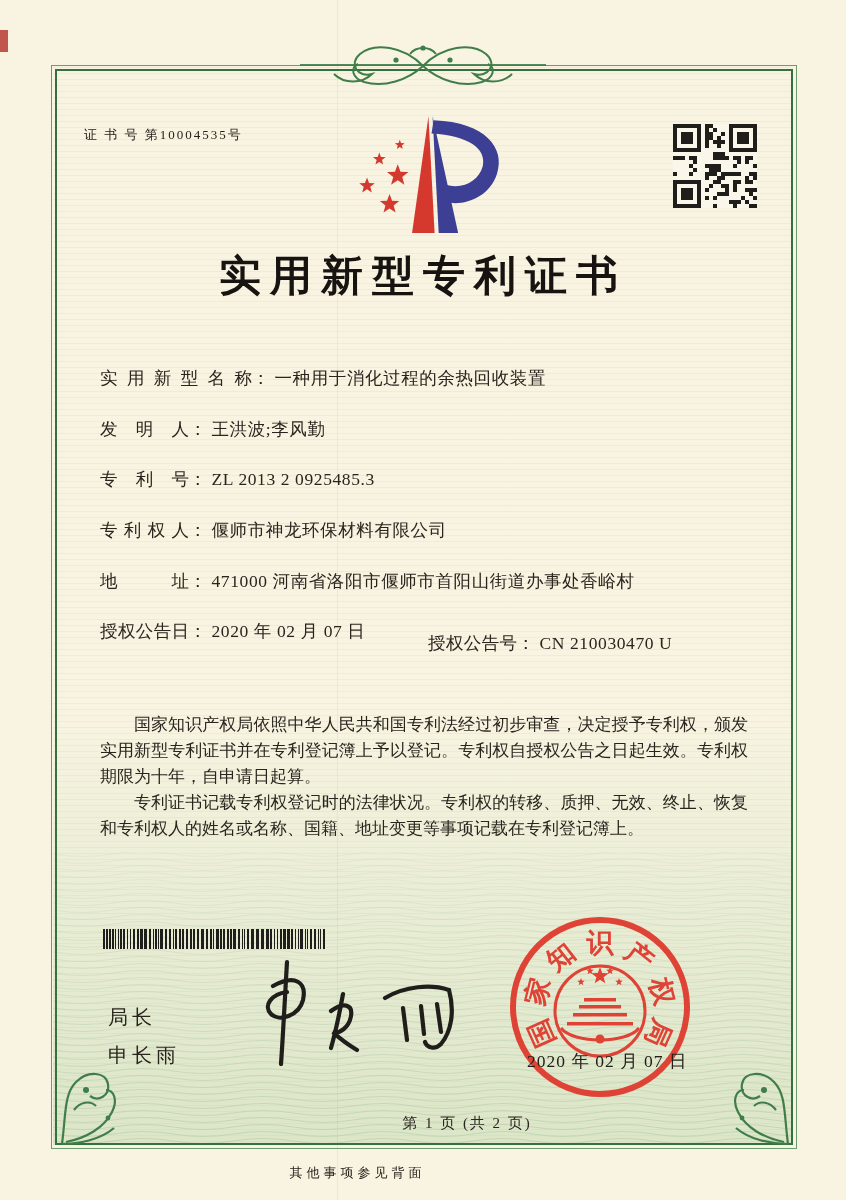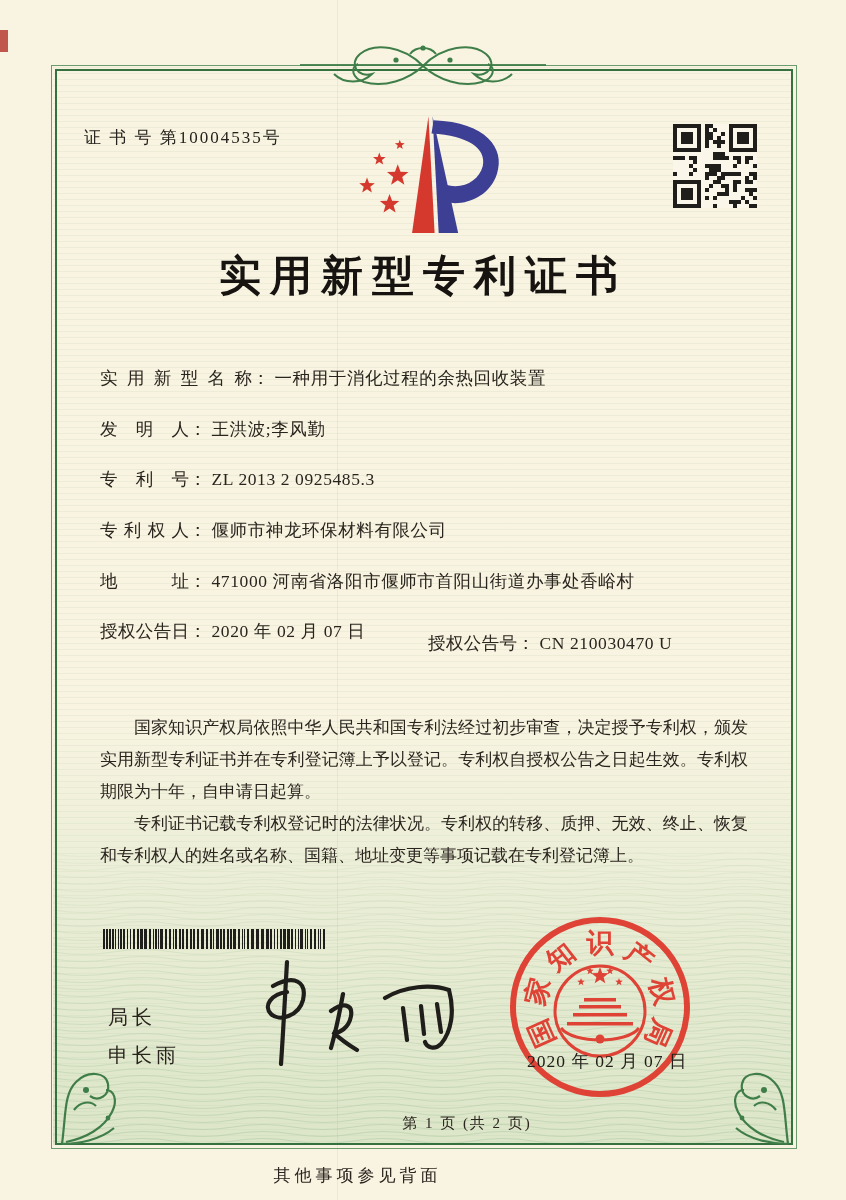--- a/index.html
+++ b/index.html
@@ -14,46 +14,46 @@
   .frame{position:absolute;left:51px;top:65px;width:744px;height:1082px;border:1.6px solid #6b9c6d;}
   .frame-inner{position:absolute;inset:3px;border:2.4px solid #34713f;}
   .tint{position:absolute;left:53px;top:67px;width:740px;height:1078px;
         background:linear-gradient(180deg,rgba(233,238,216,0) 60%,rgba(221,231,203,0.55) 78%,rgba(213,226,194,0.8) 100%);}
   .texture{position:absolute;left:53px;top:67px;width:740px;height:1078px;
         background:repeating-linear-gradient(180deg,rgba(182,200,165,0.16) 0 1px,rgba(0,0,0,0) 1px 6px);}
   .fold-line{position:absolute;left:337px;top:0;width:1px;height:1200px;background:rgba(110,100,70,0.08);}
   .edge-mark{position:absolute;left:0;top:30px;width:8px;height:22px;background:#b73a31;opacity:.85;}
   #waves{position:absolute;left:53px;top:852px;}
   
-  .cert-no{position:absolute;left:84px;top:126px;font-size:17px;letter-spacing:2px;color:#25211c;}
+  .cert-no{position:absolute;left:84px;top:126px;font-size:13px;letter-spacing:2px;color:#25211c;}
   #logo{position:absolute;left:343px;top:110px;}
   #qr{position:absolute;left:673px;top:124px;}
   .title{position:absolute;left:51px;top:248px;width:744px;text-align:center;
          font-size:42px;font-weight:700;letter-spacing:9px;color:#161310;}
   
   .rows{position:absolute;left:100px;top:366px;width:650px;}
   .row{position:relative;height:50.7px;font-size:17.5px;white-space:nowrap;}
   .flabel{display:inline-block;width:89px;text-align:justify;text-align-last:justify;}
   .row.wide .flabel{width:152px;}
   .colon{display:inline-block;margin-right:5px;}
   .fvalue{letter-spacing:0.6px;}
   .grant{position:absolute;left:328px;top:12px;}
   
-  .paras{position:absolute;left:100px;top:712px;width:648px;font-size:17px;line-height:32px;
+  .paras{position:absolute;left:100px;top:712px;width:648px;font-size:17px;line-height:26px;
          text-align:justify;color:#2a241e;}
   .paras p{margin:0;text-indent:2em;}
   
   #barcode{position:absolute;left:103px;top:929px;}
   .signoff{position:absolute;left:108px;top:998px;font-size:20px;letter-spacing:4px;line-height:38px;z-index:6;}
   #signature{position:absolute;left:235px;top:956px;z-index:6;}
   #seal{position:absolute;left:505px;top:912px;z-index:5;opacity:.93;}
   .seal-date{position:absolute;left:527px;top:1049px;width:190px;font-size:17.5px;letter-spacing:1px;
              color:#211d18;z-index:7;white-space:nowrap;}
   .page-info{position:absolute;left:51px;top:1114px;width:744px;text-align:center;font-size:15px;letter-spacing:2px;padding-left:44px;}
-  .back-note{position:absolute;left:0;top:1164px;width:715px;text-align:center;font-size:17px;letter-spacing:4px;color:#2a241e;}
+  .back-note{position:absolute;left:0;top:1164px;width:715px;text-align:center;font-size:13px;letter-spacing:4px;color:#2a241e;}
   #orn-top{position:absolute;left:300px;top:36px;}
   #orn-bl{position:absolute;left:56px;top:1052px;}
   #orn-br{position:absolute;left:710px;top:1052px;transform:scaleX(-1);}
 </style>
 </head>
 <body>
 
 <div class="page">
 
   <div class="tint"></div>

